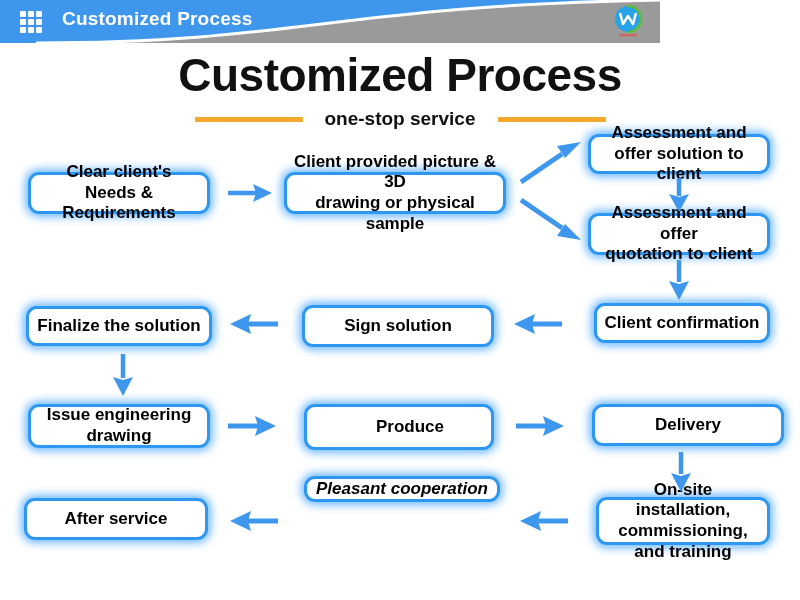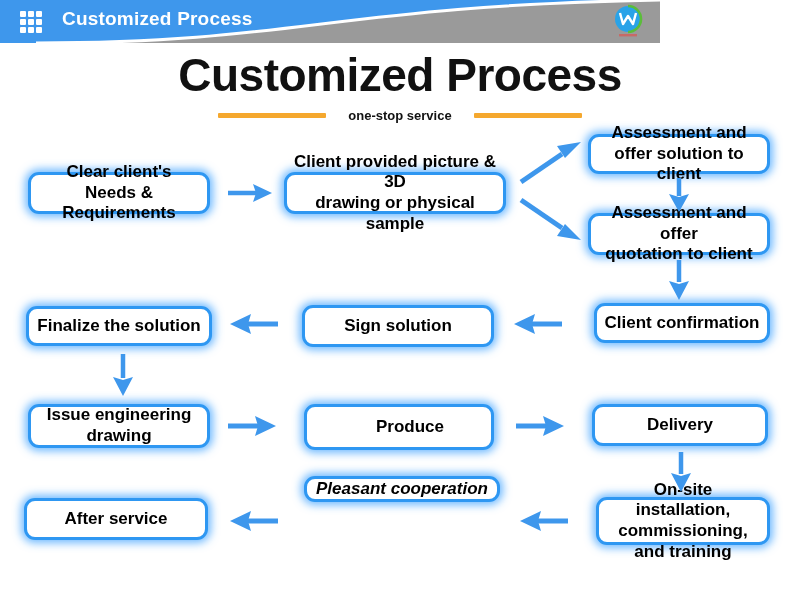--- a/index.html
+++ b/index.html
@@ -96,21 +96,21 @@
     justify-content: center;
     gap: 22px;
   }
   .sub-rule {
     width: 108px;
     height: 5px;
     background: #F5A82E;
     border-radius: 1px;
   }
   #subtitle-text {
-    font-size: 13px;
+    font-size: 19px;
     font-weight: bold;
     color: #111111;
     white-space: nowrap;
     text-align: right;
   }
 
   
   .node {
     position: absolute;
     box-sizing: border-box;
@@ -191,21 +191,21 @@
 
 <div class="node" style="left:302px; top:305px; width:192px; height:42px;">Sign solution</div>
 
 <div class="node" style="left:26px;  top:306px; width:186px; height:40px;">Finalize the solution</div>
 
 <div class="node" style="left:28px;  top:404px; width:182px; height:44px;">Issue engineering
 drawing</div>
 
 <div class="node" style="left:304px; top:404px; width:190px; height:46px;padding-left:28px;">Produce</div>
 
-<div class="node" style="left:592px; top:404px; width:176px; height:42px;">Delivery</div>
+<div class="node" style="left:592px; top:404px; width:192px; height:42px;">Delivery</div>
 
 <div class="node" style="left:596px; top:497px; width:174px; height:48px;">On-site installation,
 commissioning,
 and training</div>
 
 <div class="node" style="left:304px; top:476px; width:196px; height:26px;font-style:italic;">Pleasant cooperation</div>
 
 <div class="node" style="left:24px;  top:498px; width:184px; height:42px;">After service</div>
 
 <svg class="arrow" style="left:226px; top:180px; width:48px; height:26px;" viewBox="0 0 48 26">

